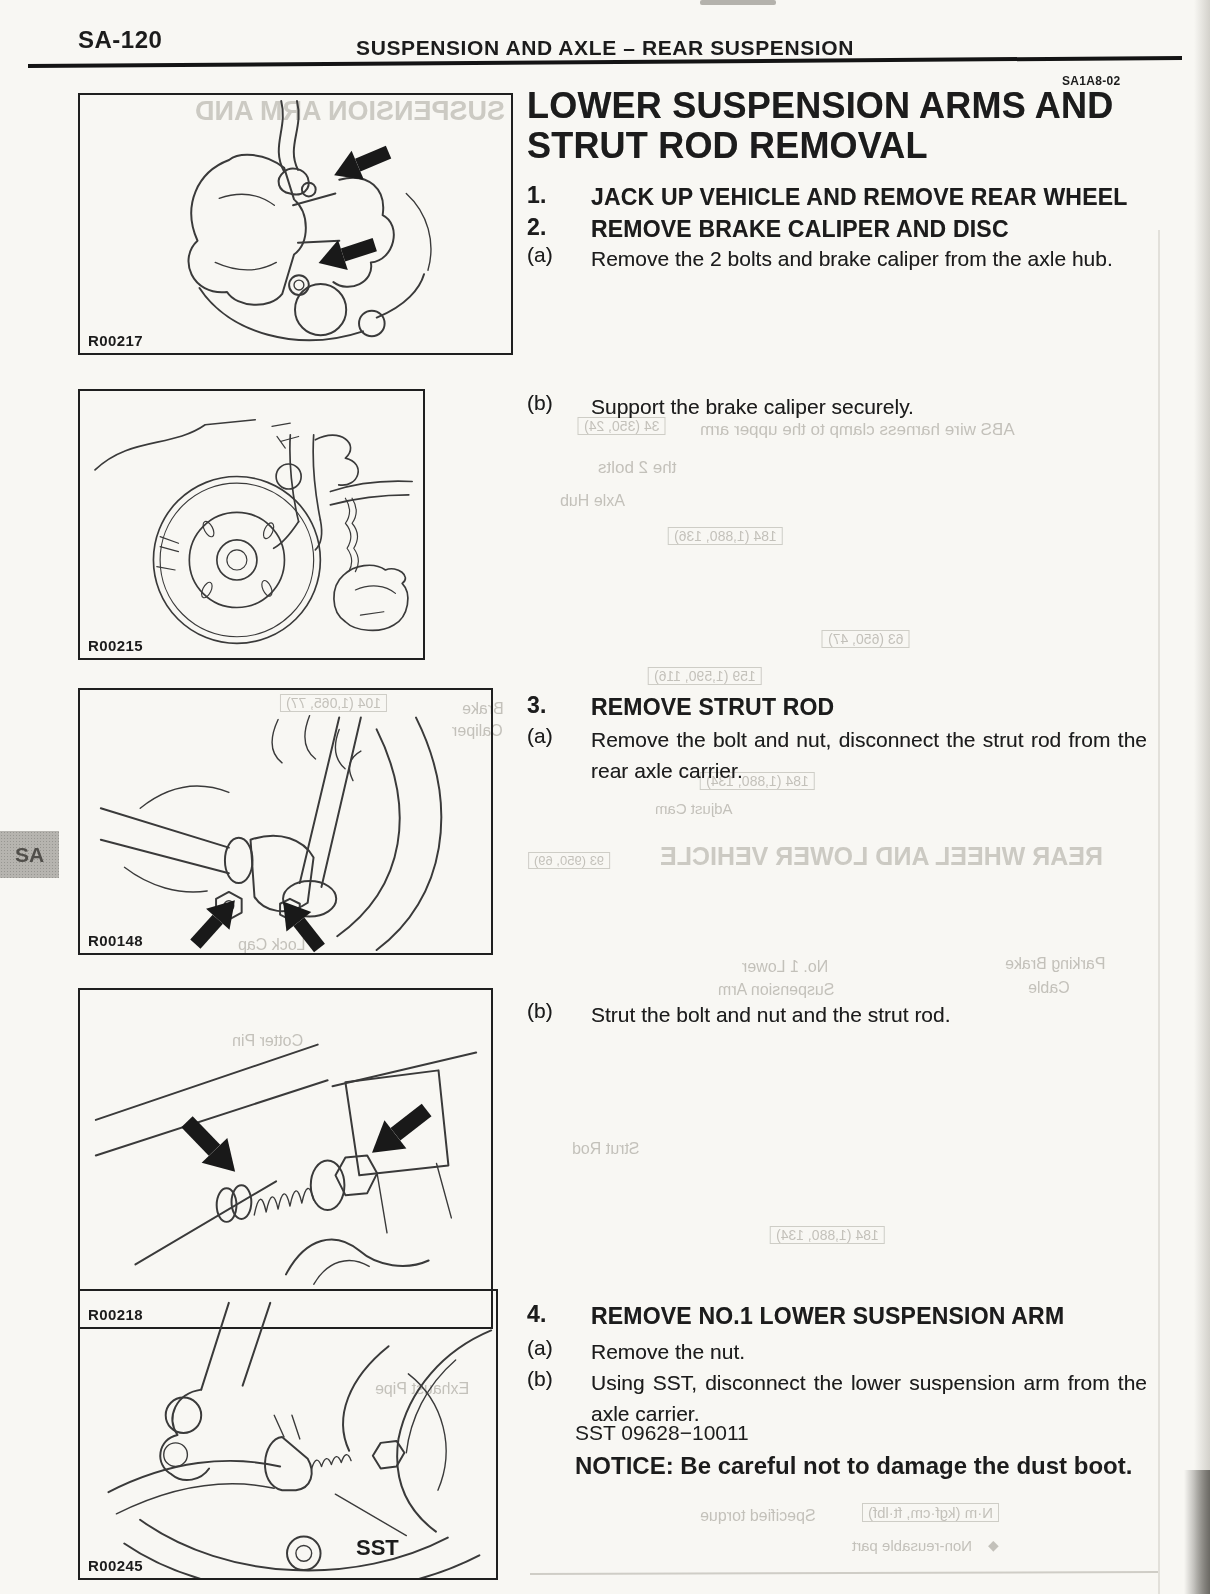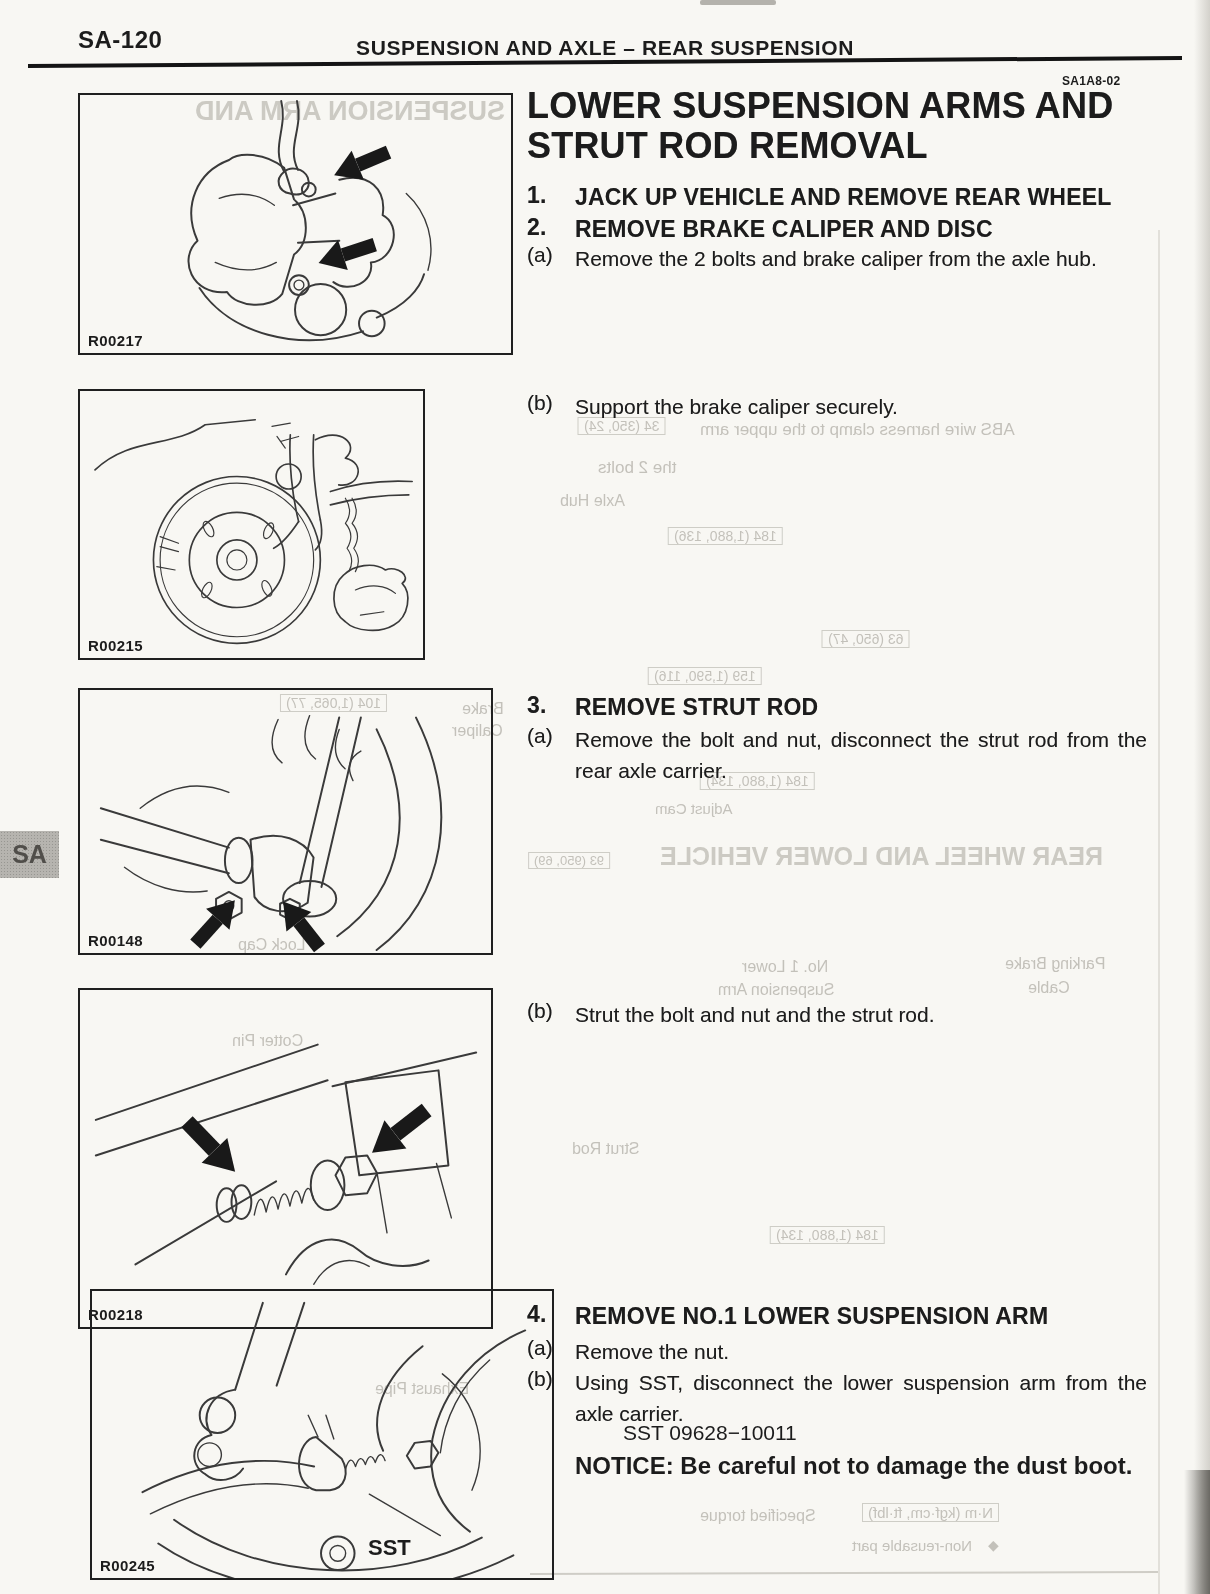--- a/index.html
+++ b/index.html
@@ -15,48 +15,48 @@
   .header-rule{position:absolute;left:28px;top:60px;width:1154px;height:4px;background:#141414;
                transform:rotate(-.4deg);z-index:3;}
   .section-code{position:absolute;left:1062px;top:74px;width:90px;text-align:left;font-size:12px;
                 font-weight:700;letter-spacing:.3px;z-index:3;}
 
   
   .doc-title{position:absolute;left:527px;top:86px;width:600px;font-size:36px;font-weight:700;
              line-height:40px;letter-spacing:.2px;z-index:3;text-shadow:0 0 .5px rgba(20,20,20,.4);}
   .row{position:absolute;left:527px;width:620px;display:flex;z-index:3;}
   .row .num{flex:0 0 48px;font-size:21px;}
-  .row .txt{flex:1 1 auto;font-size:21px;line-height:31px;text-align:justify;}
+  .row .txt{flex:1 1 auto;font-size:21px;line-height:31px;text-align:justify;margin-left:16px;}
   .row.head .num,.row.head .txt{font-weight:700;font-size:23px;text-align:left;letter-spacing:.2px;}
   .row .txt,.row .num{text-shadow:0 0 .5px rgba(20,20,20,.35);}
   #r-step1{top:182px}#r-step2{top:214px}#r-step2a{top:243px}#r-step2b{top:391px}
   #r-step3{top:692px}#r-step3a{top:724px}#r-step3b{top:999px}
   #r-step4{top:1301px}#r-step4a{top:1336px}#r-step4b{top:1367px}
-  .sst-ref{position:absolute;left:575px;top:1421px;font-size:21px;z-index:3;margin-left:48px;}
+  .sst-ref{position:absolute;left:575px;top:1421px;font-size:21px;z-index:3;}
   .notice{position:absolute;left:575px;top:1452px;width:572px;font-size:24px;font-weight:700;z-index:3;}
 
   
   .fig{position:absolute;border:2px solid #1f1f1f;background:transparent;z-index:2;}
   #fig1{left:78px;top:93px;width:435px;height:262px;}
   #fig2{left:78px;top:389px;width:347px;height:271px;}
   #fig3{left:78px;top:688px;width:415px;height:267px;}
   #fig4{left:78px;top:988px;width:415px;height:341px;}
-  #fig5{left:90px;top:1289px;width:464px;height:291px;}
+  #fig5{left:78px;top:1289px;width:420px;height:291px;}
   .fig svg{position:absolute;left:0;top:0;width:100%;height:100%;}
   .fig .ln{fill:none;stroke:#3a3a3a;stroke-width:2;stroke-linecap:round;stroke-linejoin:round;}
   .fig .thin{stroke-width:1.4;}
   .fig .arrow{fill:#191919;stroke:none;}
   .fig-label{position:absolute;left:8px;bottom:4px;font-size:15px;font-weight:600;letter-spacing:.4px;}
   .callout{position:absolute;left:276px;top:244px;font-size:22px;font-weight:700;}
 
   
   .side-tab{position:absolute;left:0;top:831px;width:59px;height:47px;background:#b6b4af;
             background-image:radial-gradient(rgba(80,80,76,.3) 1px,transparent 1px);
             background-size:3px 3px;display:flex;align-items:center;justify-content:center;
-            font-size:25px;font-weight:700;color:#504e4a;z-index:4;}
+            font-size:21px;font-weight:700;color:#504e4a;z-index:4;}
 
   
   .ghost{position:absolute;transform:scaleX(-1);color:rgba(156,153,144,.58);white-space:nowrap;
          z-index:1;font-weight:400;}
   .ghost.boxed{border:1px solid rgba(156,153,144,.45);padding:0 5px;}
   .ghost.bold{font-weight:700;color:rgba(160,157,148,.5);}
 
   
   .top-smudge{position:absolute;left:700px;top:0;width:76px;height:5px;background:#a2a09a;
               border-radius:2px;z-index:4;opacity:.8;}

